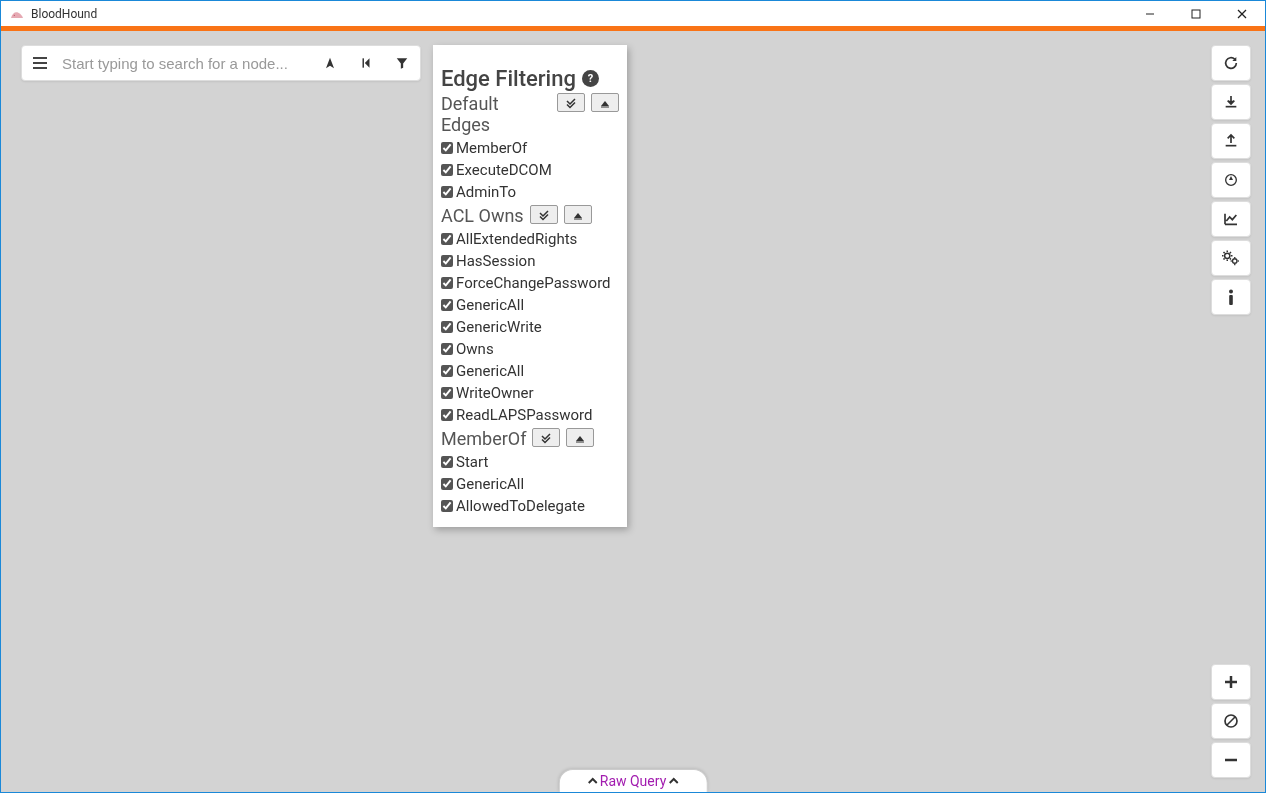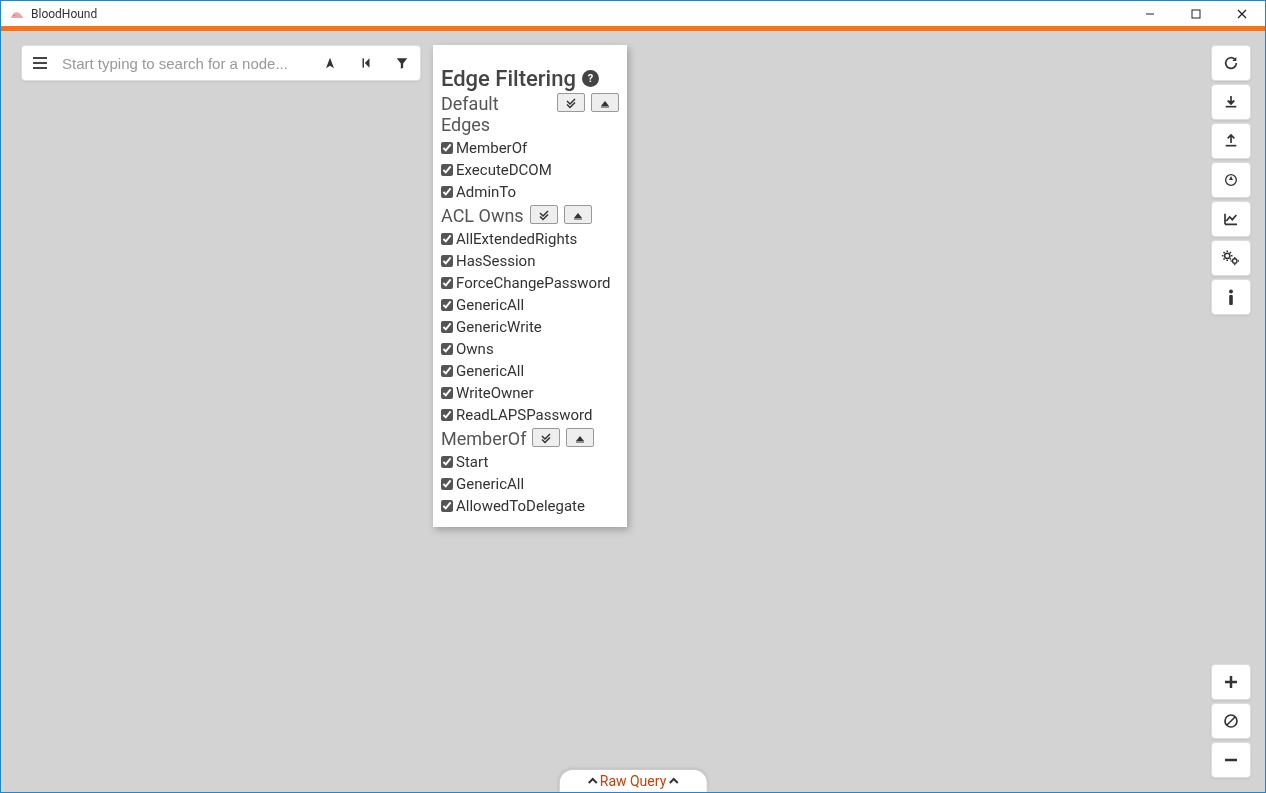--- a/index.html
+++ b/index.html
@@ -78,21 +78,21 @@
     width: 40px; height: 36px; background:#fff; border:1px solid #ddd; border-radius:4px;
     display:flex; align-items:center; justify-content:center; color:#333; font-size:18px; font-weight:bold;
     box-shadow: 0 1px 2px rgba(0,0,0,0.08);
   }
   
   
   .rawquery {
     position:absolute; bottom:0; left:50%; transform:translateX(-50%);
     background:#fff; border:1px solid #ccc; border-bottom:none;
     border-top-left-radius: 14px; border-top-right-radius: 14px;
-    padding: 3px 28px; font-size: 14px; color:#c2410c;
+    padding: 3px 28px; font-size: 14px; color:#a21caf;
     display:flex; align-items:center; gap:2px;
     box-shadow: 0 -1px 3px rgba(0,0,0,0.1);
   }
   .rawquery .chev { font-size: 11px; }
 </style>
 </head>
 <body>
 
 <div class="titlebar">
   <svg class="appicon" viewBox="0 0 24 24">

